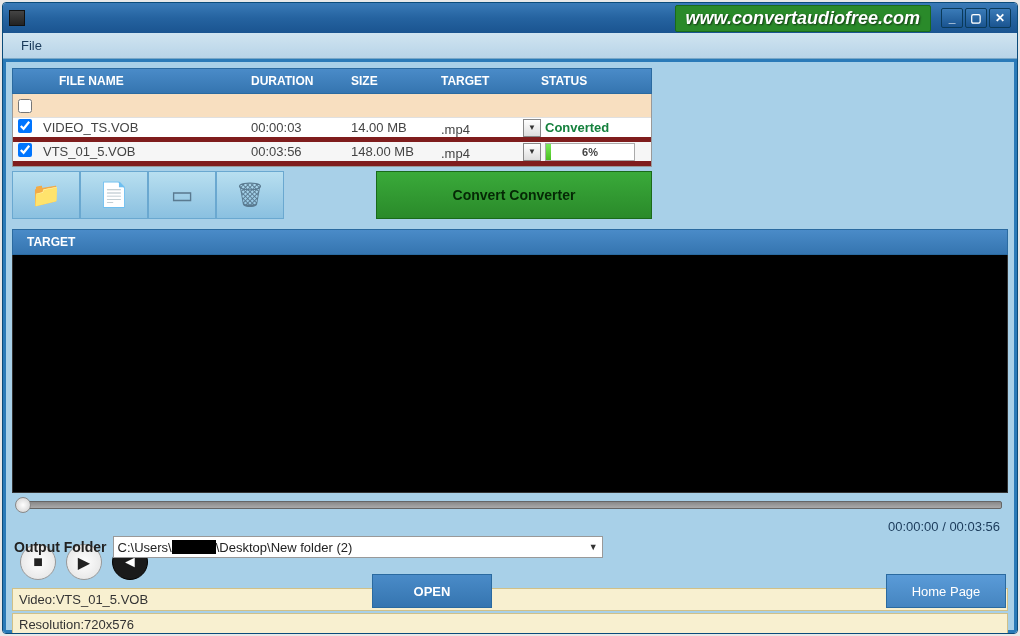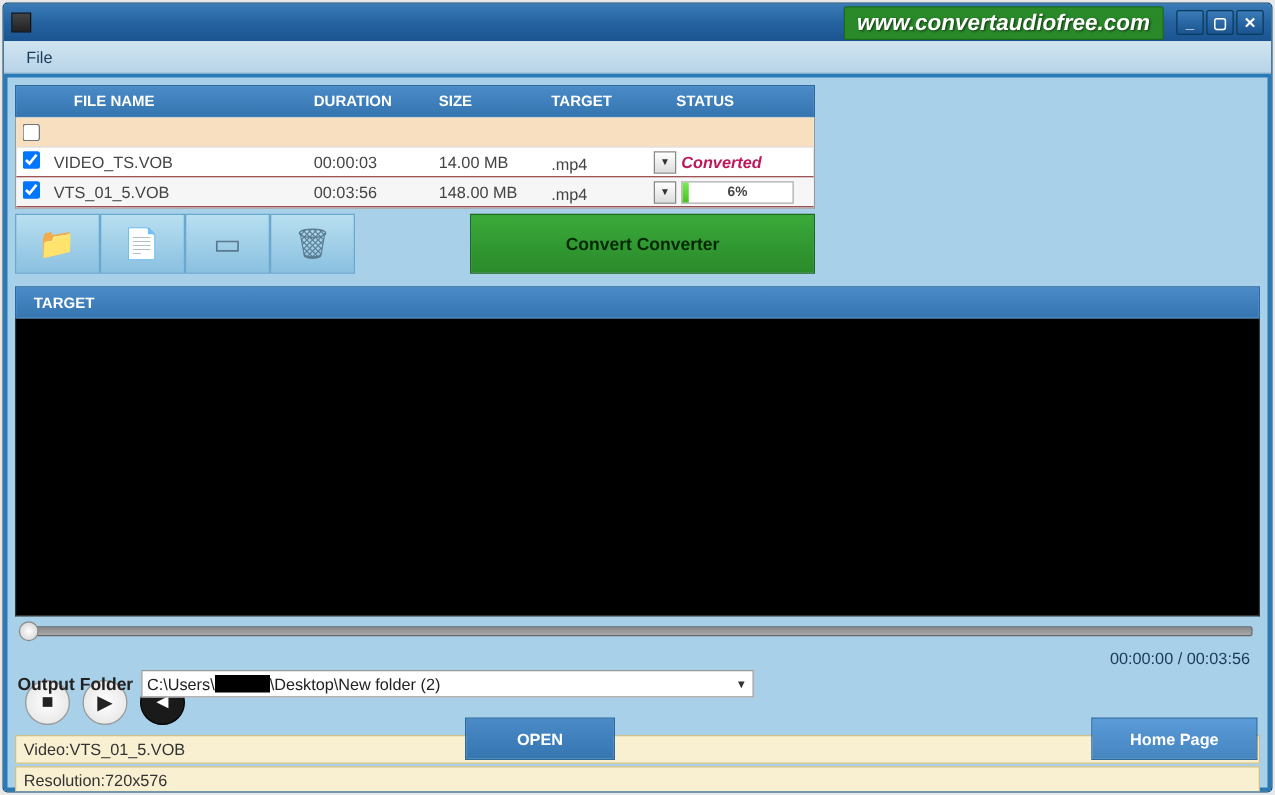--- a/index.html
+++ b/index.html
@@ -110,40 +110,40 @@
   border-bottom: 1px solid #e0e0e0;
   display: flex; align-items: center;
   padding-left: 5px;
 }
 .filter-row input { width: 14px; height: 14px; }
 .data-row {
   height: 24px;
   display: flex; align-items: center;
   font-size: 13px;
   color: #444;
-  border-bottom: 1px solid #7f1d1d;
+  border-bottom: 5px solid #7f1d1d;
 }
 .data-row.alt { background: #f6f6f6; }
 .cell-check { width: 28px; padding-left: 5px; }
 .cell-check input { width: 14px; height: 14px; }
 .cell-name { width: 210px; padding-left: 2px; }
 .cell-dur { width: 100px; }
 .cell-size { width: 90px; }
 .cell-target { width: 100px; display: flex; align-items: flex-end; }
 .cell-target-text { flex: 1; }
 .dd-btn {
   width: 18px; height: 18px;
   border: 1px solid #888;
   background: linear-gradient(#fff, #ddd);
   display: flex; align-items: center; justify-content: center;
   font-size: 8px; color: #333;
   cursor: pointer;
 }
 .cell-status { width: 100px; padding-left: 4px; }
-.status-converted { color: #be185d; font-weight: bold; font-style: italic; }
+.status-converted { color: #15803d; font-weight: bold; }
 .progress-box {
   width: 90px; height: 18px;
   border: 1px solid #aaa;
   background: #fff;
   position: relative;
   display: flex; align-items: center; justify-content: center;
   font-size: 11px; font-weight: bold;
 }
 .progress-fill {
   position: absolute; left: 0; top: 0; bottom: 0;
@@ -277,24 +277,24 @@
 .btn-flat {
   width: 120px; height: 34px;
   background: linear-gradient(#4a8bc8, #3575b0);
   border: 1px solid #2a6aa0;
   color: #fff; font-size: 13px; font-weight: bold;
   display: flex; align-items: center; justify-content: center;
   cursor: pointer;
 }
 .btn-home {
   margin-left: auto;
-  width: 133px; height: 34px;
+  width: 120px; height: 34px;
   background: linear-gradient(#5a9bd8, #4585c0);
   border: 1px solid #2a6aa0;
-  color: #fff; font-size: 13px; font-weight: bold;
+  color: #fff; font-size: 13px; font-weight: normal;
   display: flex; align-items: center; justify-content: center;
   cursor: pointer;
 }
 </style>
 </head>
 <body>
 
 <div class="window">
 
   <div class="titlebar">

